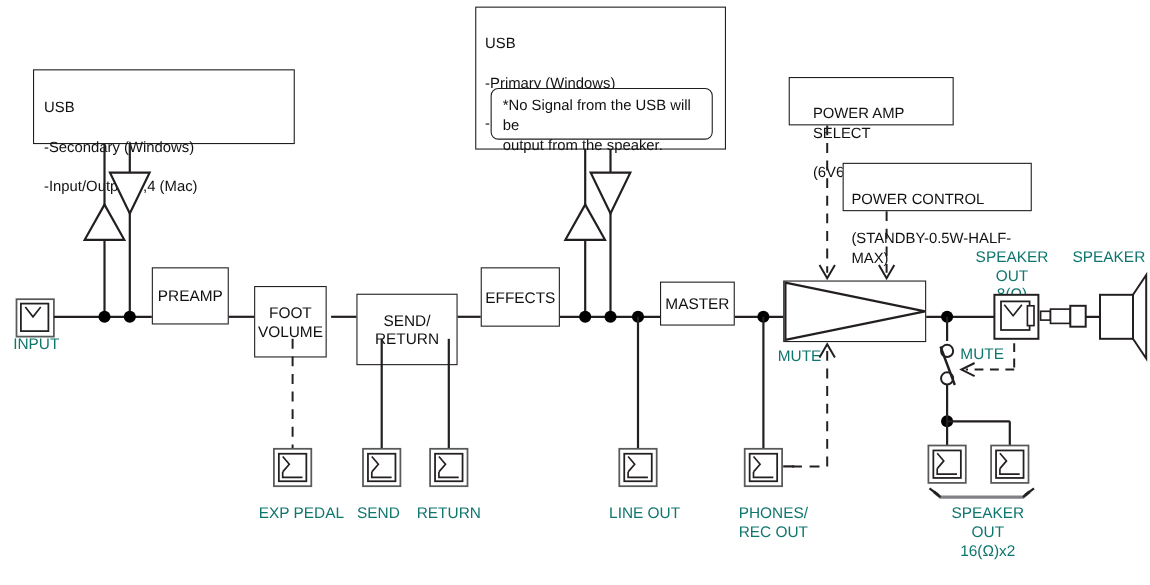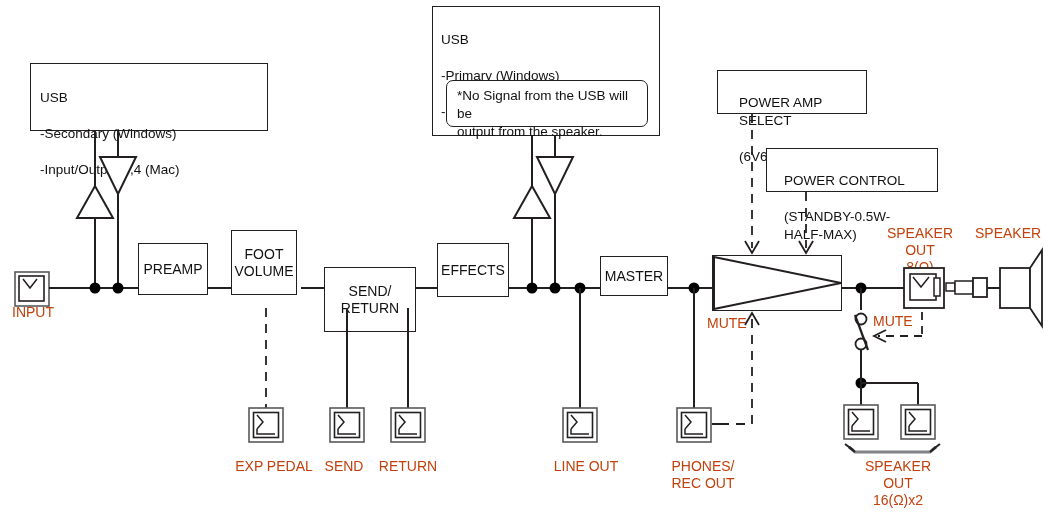--- a/index.html
+++ b/index.html
@@ -55,21 +55,21 @@
   .blk-label {
     font-size: 14px;
     white-space: pre-line;
   }
   .txt {
     position: absolute;
     font-size: 14px;
     line-height: 1.2;
     white-space: pre-line;
     text-align: center;
-    color: #c2410c;
+    color: #0f766e;
   }
   svg.overlay {
     position: absolute;
     left: 0; top: 0;
     width: 1045px;
     height: 532px;
     pointer-events: none;
   }
 </style>
 </head>
@@ -89,30 +89,30 @@
     <span>-Input 1,2/Stereo Out(1,2) (Mac)</span>
   </div>
   <div class="subnote" style="left:446px; top:80px; width:202px; height:47px;"><span>*No Signal from the USB will be
 output from the speaker.</span></div>
 
   <div class="note" style="left:717px; top:70px; width:150px; height:44px; padding:5px 21px;">
     <span>POWER AMP SELECT</span><br>
     <span>(6V6/6L6/EL84/EL34)</span>
   </div>
 
-  <div class="note" style="left:766px; top:148px; width:172px; height:44px; padding:5px 17px;">
+  <div class="note" style="left:766px; top:148px; width:172px; height:44px; padding:5px 7px;">
     <span>POWER CONTROL</span><br>
     <span>(STANDBY-0.5W-HALF-MAX)</span>
   </div>
 
   <div class="box" style="left:138px; top:243px; width:70px; height:52px;">
     <span class="blk-label">PREAMP</span>
   </div>
 
-  <div class="box" style="left:231px; top:230px; width:66px; height:65px;">
+  <div class="box" style="left:231px; top:260px; width:66px; height:65px;">
     <span class="blk-label">FOOT
 VOLUME</span>
   </div>
 
   <div class="box" style="left:324px; top:243px; width:92px; height:65px;margin-top:24px;">
     <span class="blk-label">SEND/
 RETURN</span>
   </div>
 
   <div class="box" style="left:437px; top:243px; width:72px; height:54px;">

